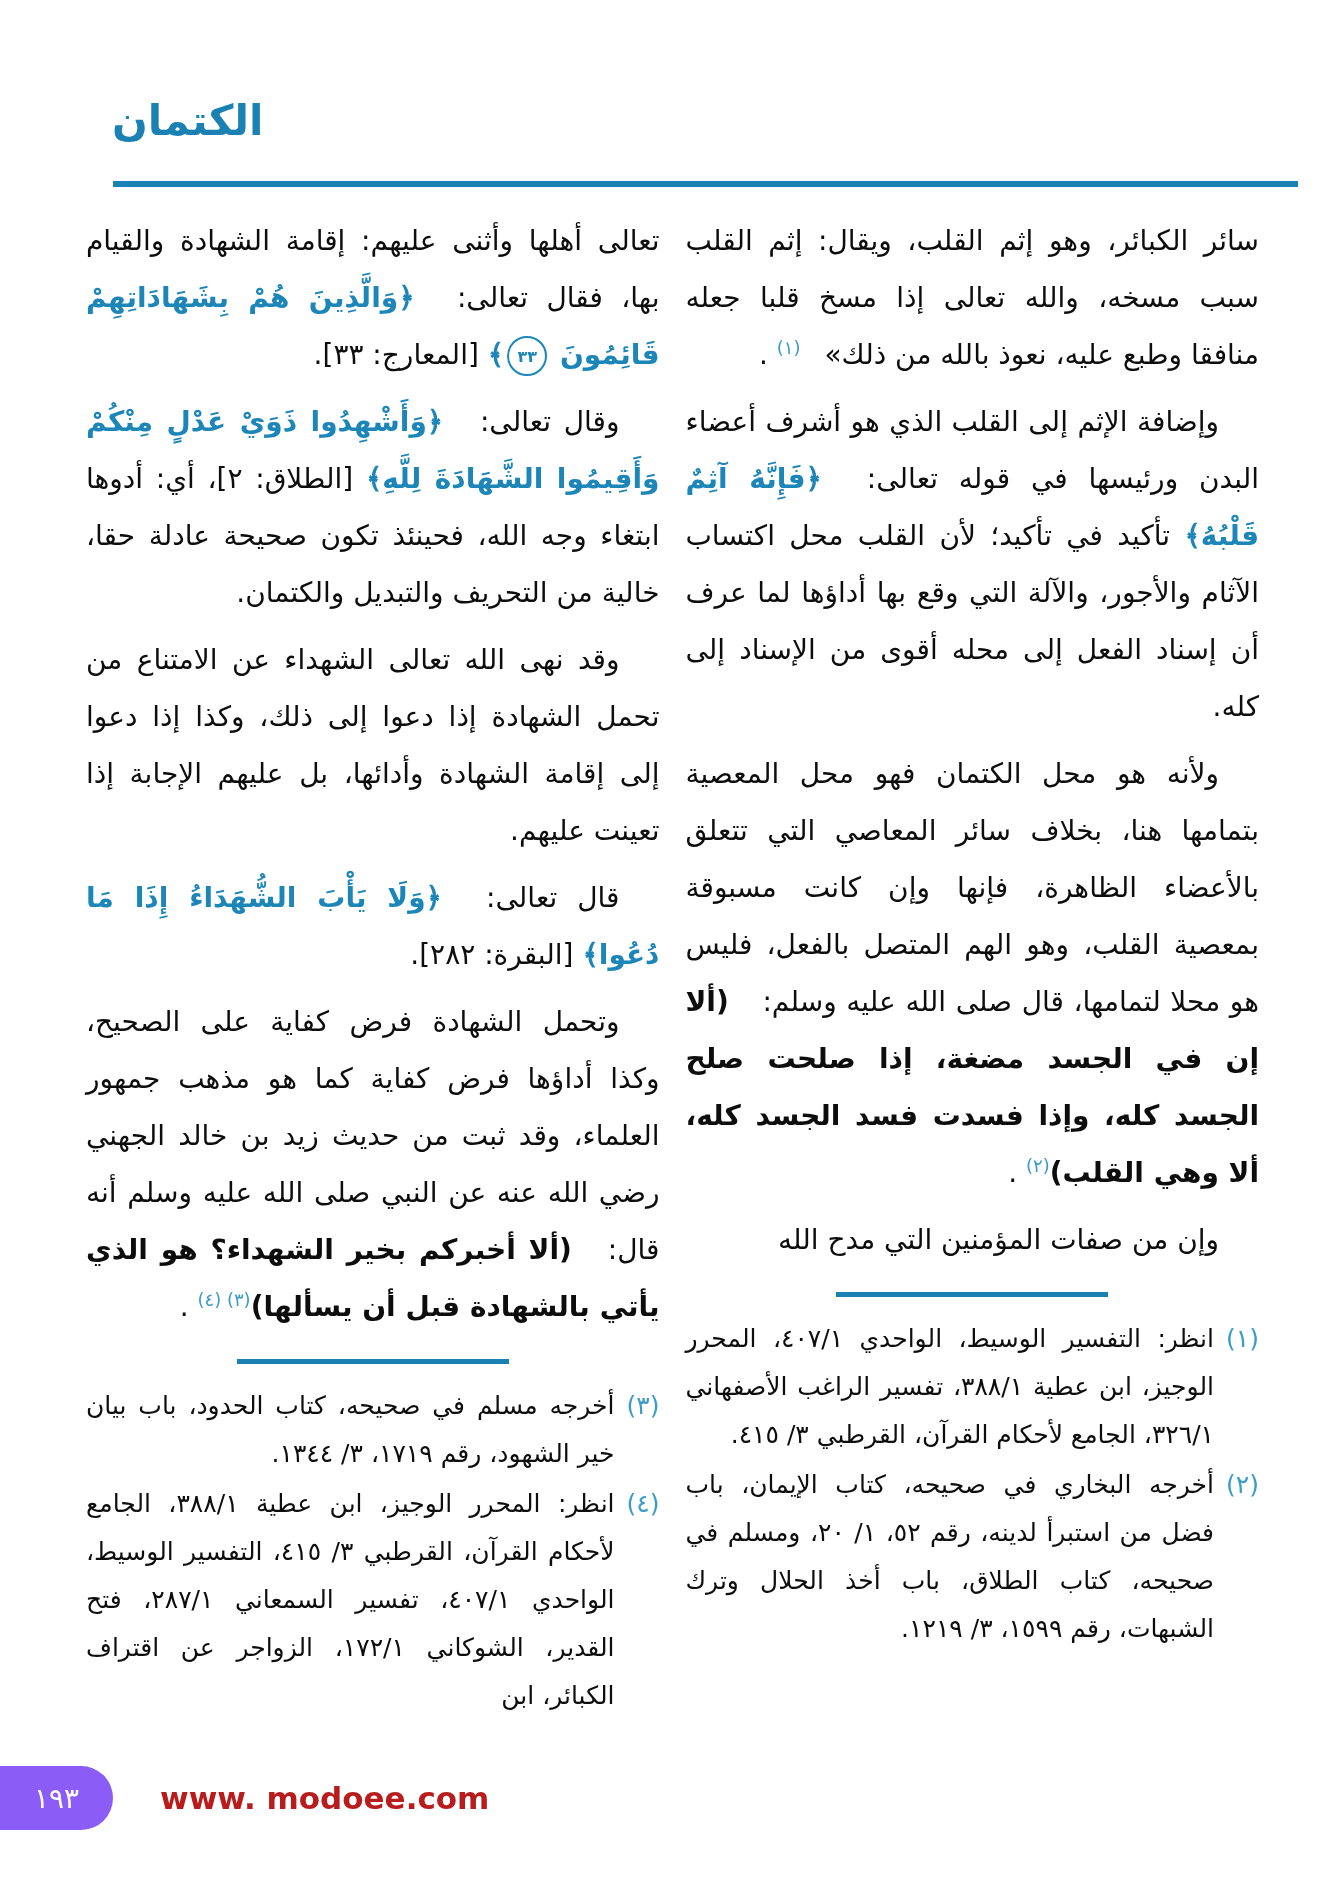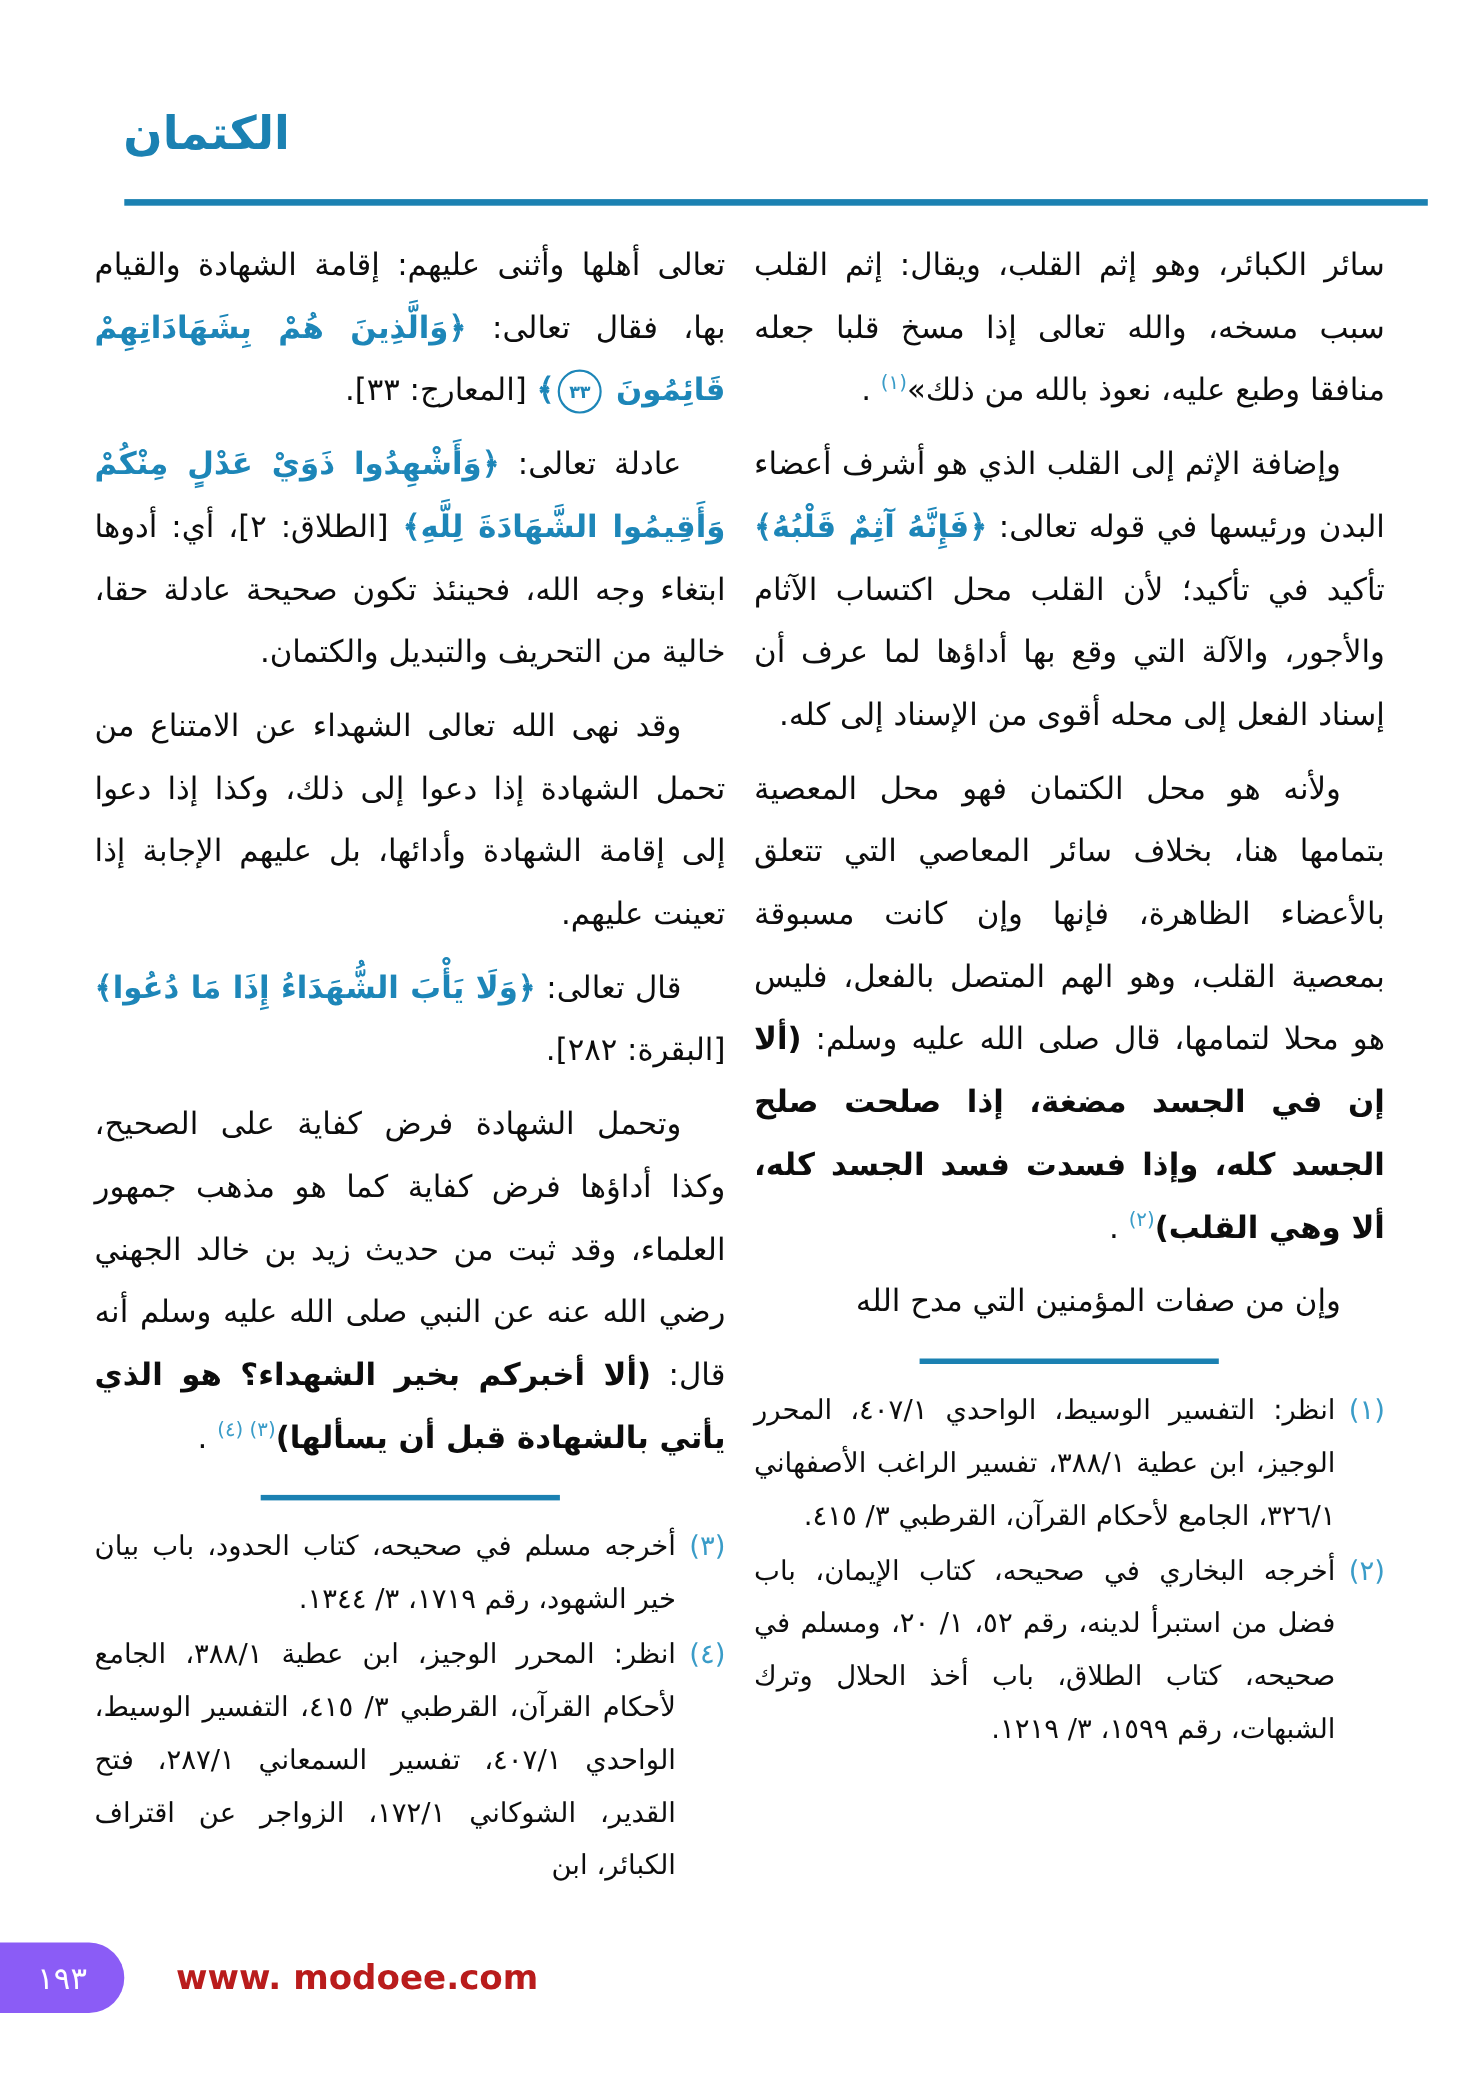--- a/index.html
+++ b/index.html
@@ -45,21 +45,21 @@
   .col {
     flex: 1 1 0;
     min-width: 0;
     color: #0d0d0d;
     font-size: 28px;
     line-height: 57px;
     text-align: justify;
   }
   .col p { margin: 0 0 10px 0; }
   .col p.indent { text-indent: 40px; }
-  .seg-n { color: #0d0d0d; }
+  .seg-n { color: #0d0d0d; margin-left: 24px; }
   .seg-q { color: #1d86b8; font-weight: bold; }
   .seg-b { color: #0d0d0d; font-weight: bold; }
   .seg-r {
     color: #3a9cc8;
     font-size: 18px;
     vertical-align: super;
     line-height: 0;
     font-weight: normal;
     white-space: nowrap;
   }
@@ -150,21 +150,21 @@
           <div class="footnote">
             <span class="fn-num">(٢)</span>
             <span class="fn-text">أخرجه البخاري في صحيحه، كتاب الإيمان، باب فضل من استبرأ لدينه، رقم ٥٢، ١/ ٢٠، ومسلم في صحيحه، كتاب الطلاق، باب أخذ الحلال وترك الشبهات، رقم ١٥٩٩، ٣/ ١٢١٩.</span>
           </div>
         </div>
     </div>
 
     <div class="col">
       <div>
           <p class="no-indent"><span class="seg-n">تعالى أهلها وأثنى عليهم: إقامة الشهادة والقيام بها، فقال تعالى: </span><span class="seg-q">﴿وَالَّذِينَ هُمْ بِشَهَادَاتِهِمْ قَائِمُونَ </span><span class="seg-m">٣٣</span><span class="seg-q">﴾</span><span class="seg-n"> [المعارج: ٣٣].</span></p>
-          <p class="indent"><span class="seg-n">عادلة تعالى: </span><span class="seg-q">﴿وَأَشْهِدُوا ذَوَيْ عَدْلٍ مِنْكُمْ وَأَقِيمُوا الشَّهَادَةَ لِلَّهِ﴾</span><span class="seg-n"> [الطلاق: ٢]، أي: أدوها ابتغاء وجه الله، فحينئذ تكون صحيحة عادلة حقا، خالية من التحريف والتبديل والكتمان.</span></p>
+          <p class="indent"><span class="seg-n">وقال تعالى: </span><span class="seg-q">﴿وَأَشْهِدُوا ذَوَيْ عَدْلٍ مِنْكُمْ وَأَقِيمُوا الشَّهَادَةَ لِلَّهِ﴾</span><span class="seg-n"> [الطلاق: ٢]، أي: أدوها ابتغاء وجه الله، فحينئذ تكون صحيحة عادلة حقا، خالية من التحريف والتبديل والكتمان.</span></p>
           <p class="indent"><span class="seg-n">وقد نهى الله تعالى الشهداء عن الامتناع من تحمل الشهادة إذا دعوا إلى ذلك، وكذا إذا دعوا إلى إقامة الشهادة وأدائها، بل عليهم الإجابة إذا تعينت عليهم.</span></p>
           <p class="indent"><span class="seg-n">قال تعالى: </span><span class="seg-q">﴿وَلَا يَأْبَ الشُّهَدَاءُ إِذَا مَا دُعُوا﴾</span><span class="seg-n"> [البقرة: ٢٨٢].</span></p>
           <p class="indent"><span class="seg-n">وتحمل الشهادة فرض كفاية على الصحيح، وكذا أداؤها فرض كفاية كما هو مذهب جمهور العلماء، وقد ثبت من حديث زيد بن خالد الجهني رضي الله عنه عن النبي صلى الله عليه وسلم أنه قال: </span><span class="seg-b">(ألا أخبركم بخير الشهداء؟ هو الذي يأتي بالشهادة قبل أن يسألها)</span><span class="seg-r">(٣) (٤)</span><span class="seg-n"> .</span></p>
         </div>
       <div class="fn-sep"></div>
       <div>
           <div class="footnote">
             <span class="fn-num">(٣)</span>
             <span class="fn-text">أخرجه مسلم في صحيحه، كتاب الحدود، باب بيان خير الشهود، رقم ١٧١٩، ٣/ ١٣٤٤.</span>
           </div>

